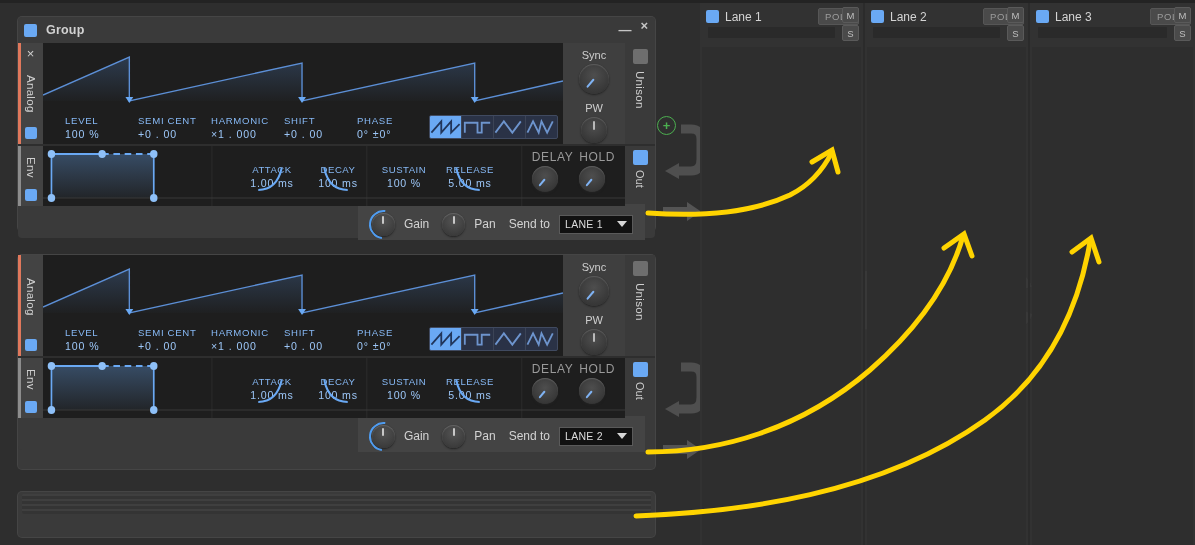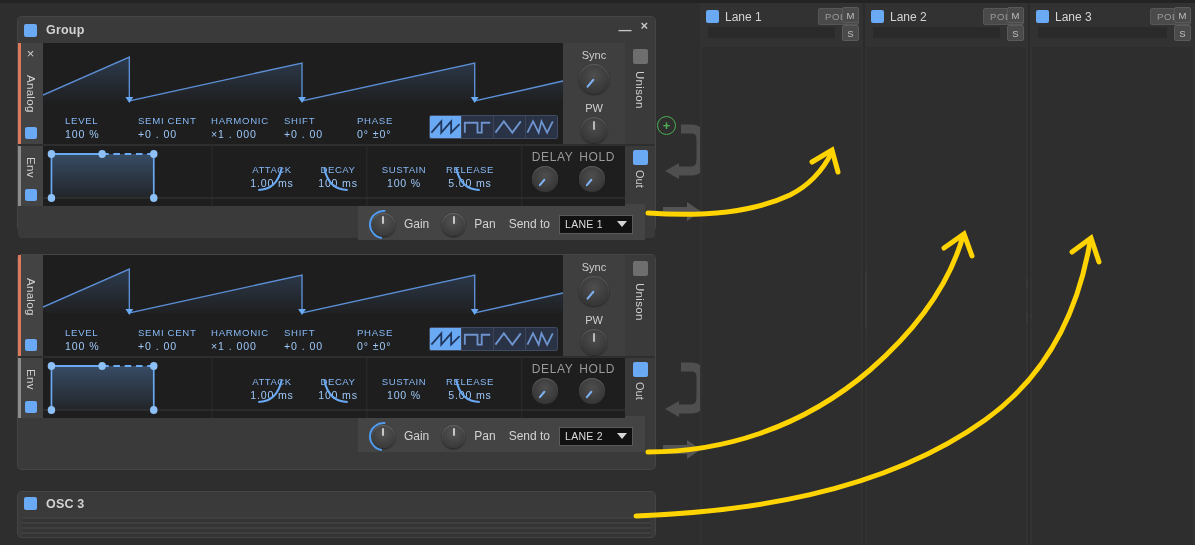--- a/index.html
+++ b/index.html
@@ -527,24 +527,20 @@
           <div class="sendto">Send to</div>
           <div class="combo">
             <span>LANE 2</span>
             <div class="caret"></div>
           </div>
         </div>
       </div>
     </div>
 
     <div class="osc-collapsed" style="top:489px;width:637px;height:45px;">
-      <div class="osc-title" style="height:23px;">
-        <div class="led"></div>
-        <div class="osc-title-text">OSC 3</div>
-      </div>
       <div class="stripes"></div>
     </div>
 
     <div class="routecol">
       <div class="plus">
         <span>+</span>
       </div>
 
       <svg style="position:absolute;left:6px;top:118px;" width="44" height="62" viewBox="0 0 44 62">
         <path d="M16,50 L30,50 Q40,50 40,38 L40,18 Q40,8 30,8 L20,8" fill="none" stroke="#4f4f4f" stroke-width="9" stroke-linecap="butt"></path>

